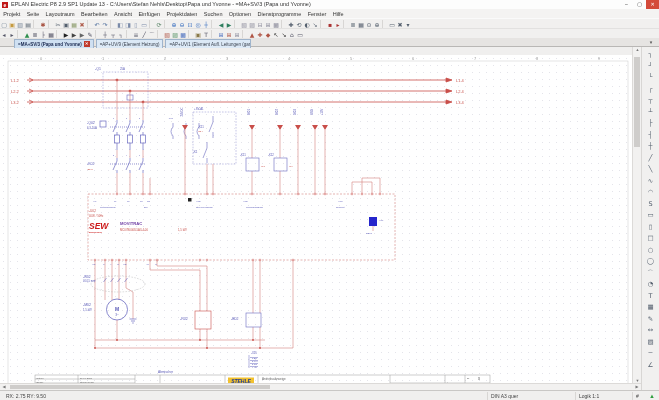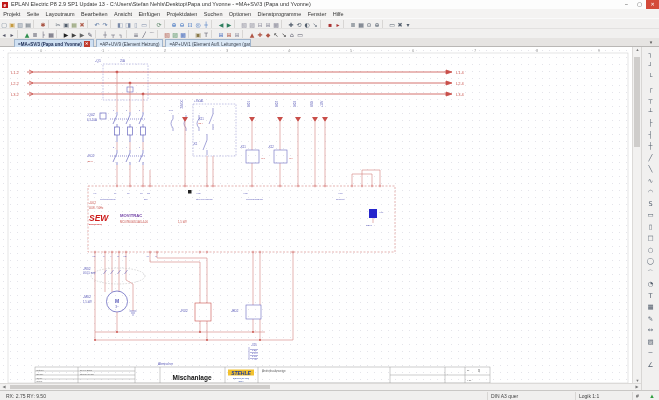--- a/index.html
+++ b/index.html
@@ -27,21 +27,21 @@
   .tabbar{left:0;top:38px;width:659px;height:9px;background:#e6e4e2;border-bottom:1px solid #b9b7b5;display:flex;}
   .tab{height:8px;margin-top:1px;background:#dcе9f6;background:#dce9f6;border:1px solid #9fb4cc;border-bottom:none;
        font-size:4.5px;line-height:7px;color:#39404d;padding:0 3px;margin-right:2px;
        white-space:nowrap;overflow:hidden;display:flex;align-items:center;max-width:92px;}
   .tab.active{background:#cfe0f2;font-weight:bold;color:#16254d;}
   .tab:nth-child(3){max-width:78px;}
   .tab-close{display:inline-block;width:6px;height:6px;background:#c0392b;color:#fff;font-size:4px;
              line-height:6px;text-align:center;margin-left:2px;flex:0 0 auto;}
   .tab-overflow{right:3px;top:39px;width:10px;height:7px;font-size:5px;line-height:7px;text-align:center;color:#555;}
   
-  .canvas{left:0;top:47px;width:632px;height:336px;background:#ffffff;
+  .canvas{left:0;top:55px;width:632px;height:336px;background:#ffffff;
           background-image:radial-gradient(circle,#e4e4ea 0.6px,transparent 0.7px);
           background-size:7px 7px;}
   .canvas svg{position:absolute;left:0;top:0;pointer-events:none;}
   .vscroll{left:632px;top:47px;width:9px;height:336px;background:#f2f1f0;border-left:1px solid #dcdad8;}
   .hscroll{left:0;top:383px;width:641px;height:7px;background:#f2f1f0;border-top:1px solid #dcdad8;}
   .sbtn{font-size:4px;color:#777;text-align:center;}
   .vthumb{left:1px;top:10px;width:6px;height:90px;background:#cfcdCB;background-color:#cfcdcb;}
   .hthumb{left:10px;top:1px;width:260px;height:4px;background:#cfcdcb;}
   .rtools{left:641px;top:47px;width:18px;height:343px;background:#f1f0ef;border-left:1px solid #d8d6d4;
           display:flex;flex-direction:column;align-items:center;padding-top:2px;box-sizing:border-box;}

